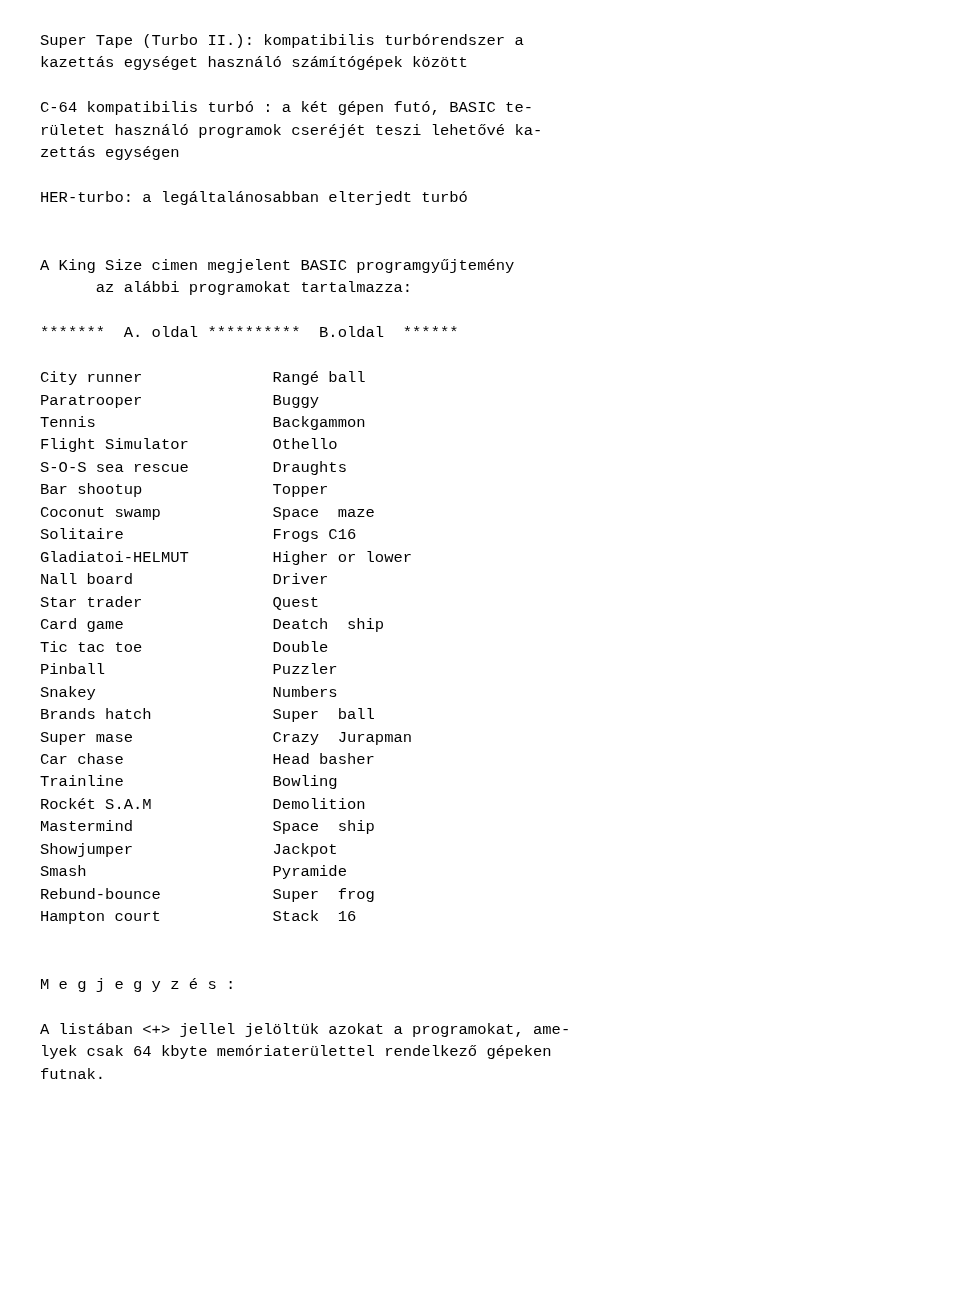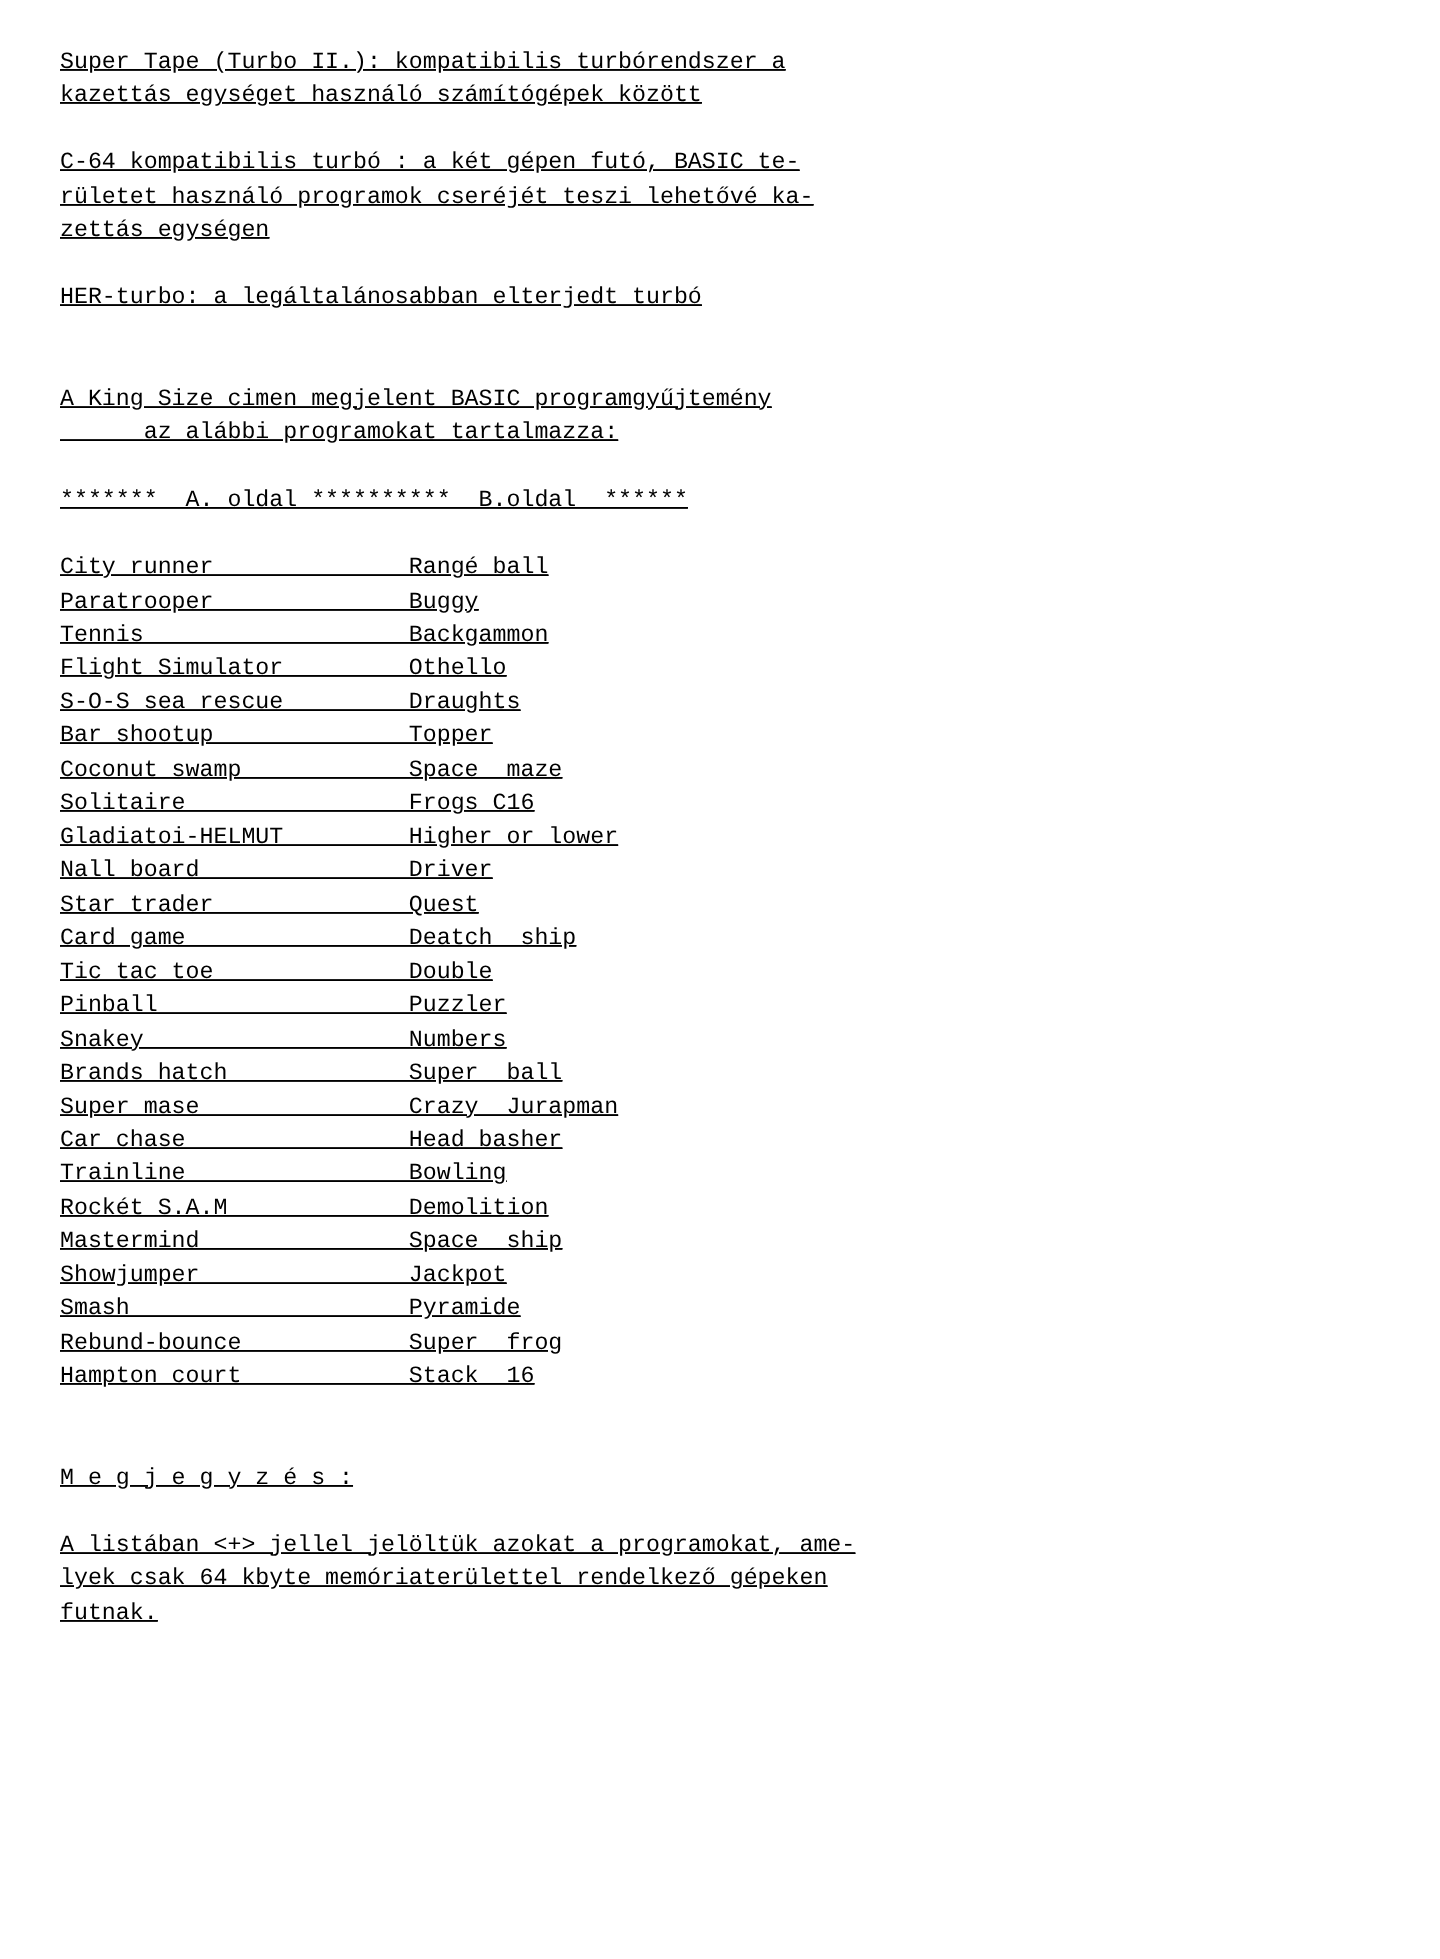--- a/index.html
+++ b/index.html
@@ -1,19 +1,18 @@
 <!DOCTYPE html>
 <html><head>
   <meta charset="utf-8">
   <style>
     * {
       margin: 0;
       padding: 0;
       box-sizing: border-box;
-      text-decoration: underline;
     }
     body {
       background-color: #ffffff;
       font-family: 'Courier New', Courier, monospace;
       font-size: 16px;
       color: #000000;
       padding: 30px 40px;
       width: 960px;
       min-height: 1306px;
     }

